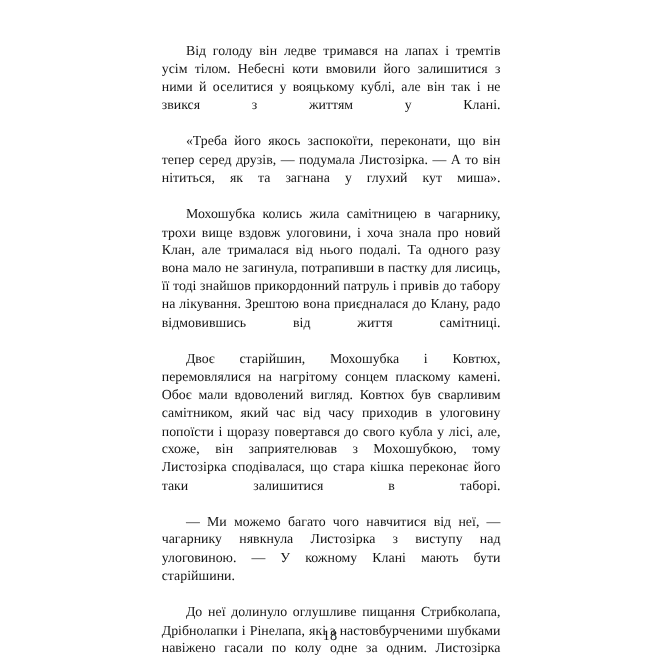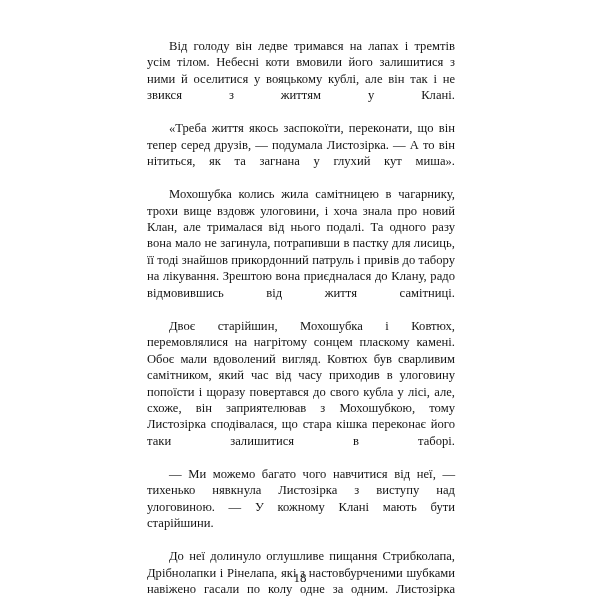--- a/index.html
+++ b/index.html
@@ -61,22 +61,22 @@
     font-family: "Liberation Serif", "DejaVu Serif", serif;
   }
 </style>
 </head>
 <body>
 
 <div id="page">
 
   <div id="text-column">
     <p class="para">Від голоду він ледве тримався на лапах і тремтів усім тілом. Небесні коти вмовили його залишитися з ними й оселитися у вояцькому кублі, але він так і не звикся з життям у Клані.</p>
-    <p class="para">«Треба життя якось заспокоїти, переконати, що він тепер серед друзів, — подумала Листозірка. — А то він нітиться, як та загнана у глухий кут миша».</p>
+    <p class="para">«Треба його якось заспокоїти, переконати, що він тепер серед друзів, — подумала Листозірка. — А то він нітиться, як та загнана у глухий кут миша».</p>
     <p class="para">Мохошубка колись жила самітницею в чагарнику, трохи вище вздовж улоговини, і хоча знала про новий Клан, але трималася від нього подалі. Та одного разу вона мало не загинула, потрапивши в пастку для лисиць, її тоді знайшов прикордонний патруль і привів до табору на лікування. Зрештою вона приєдналася до Клану, радо відмовившись від життя самітниці.</p>
     <p class="para">Двоє старійшин, Мохошубка і Ковтюх, перемовлялися на нагрітому сонцем пласкому камені. Обоє мали вдоволений вигляд. Ковтюх був сварливим самітником, який час від часу приходив в улоговину попоїсти і щоразу повертався до свого кубла у лісі, але, схоже, він заприятелював з Мохошубкою, тому Листозірка сподівалася, що стара кішка переконає його таки залишитися в таборі.</p>
-    <p class="para">— Ми можемо багато чого навчитися від неї, — тихенько нявкнула Листозірка з виступу над улоговиною. — У кожному Клані мають бути старійшини.</p>
+    <p class="para">— Ми можемо багато чого навчитися від неї, — чагарнику нявкнула Листозірка з виступу над улоговиною. — У кожному Клані мають бути старійшини.</p>
     <p class="para">До неї долинуло оглушливе пищання Стрибколапа, Дрібнолапки і Рінелапа, які з настовбурченими шубками навіжено гасали по колу одне за одним. Листозірка спостерігала за новаками, аж</p>
   </div>
 
   <div id="page-number">18</div>
 
 </div>
 
 </body></html>

